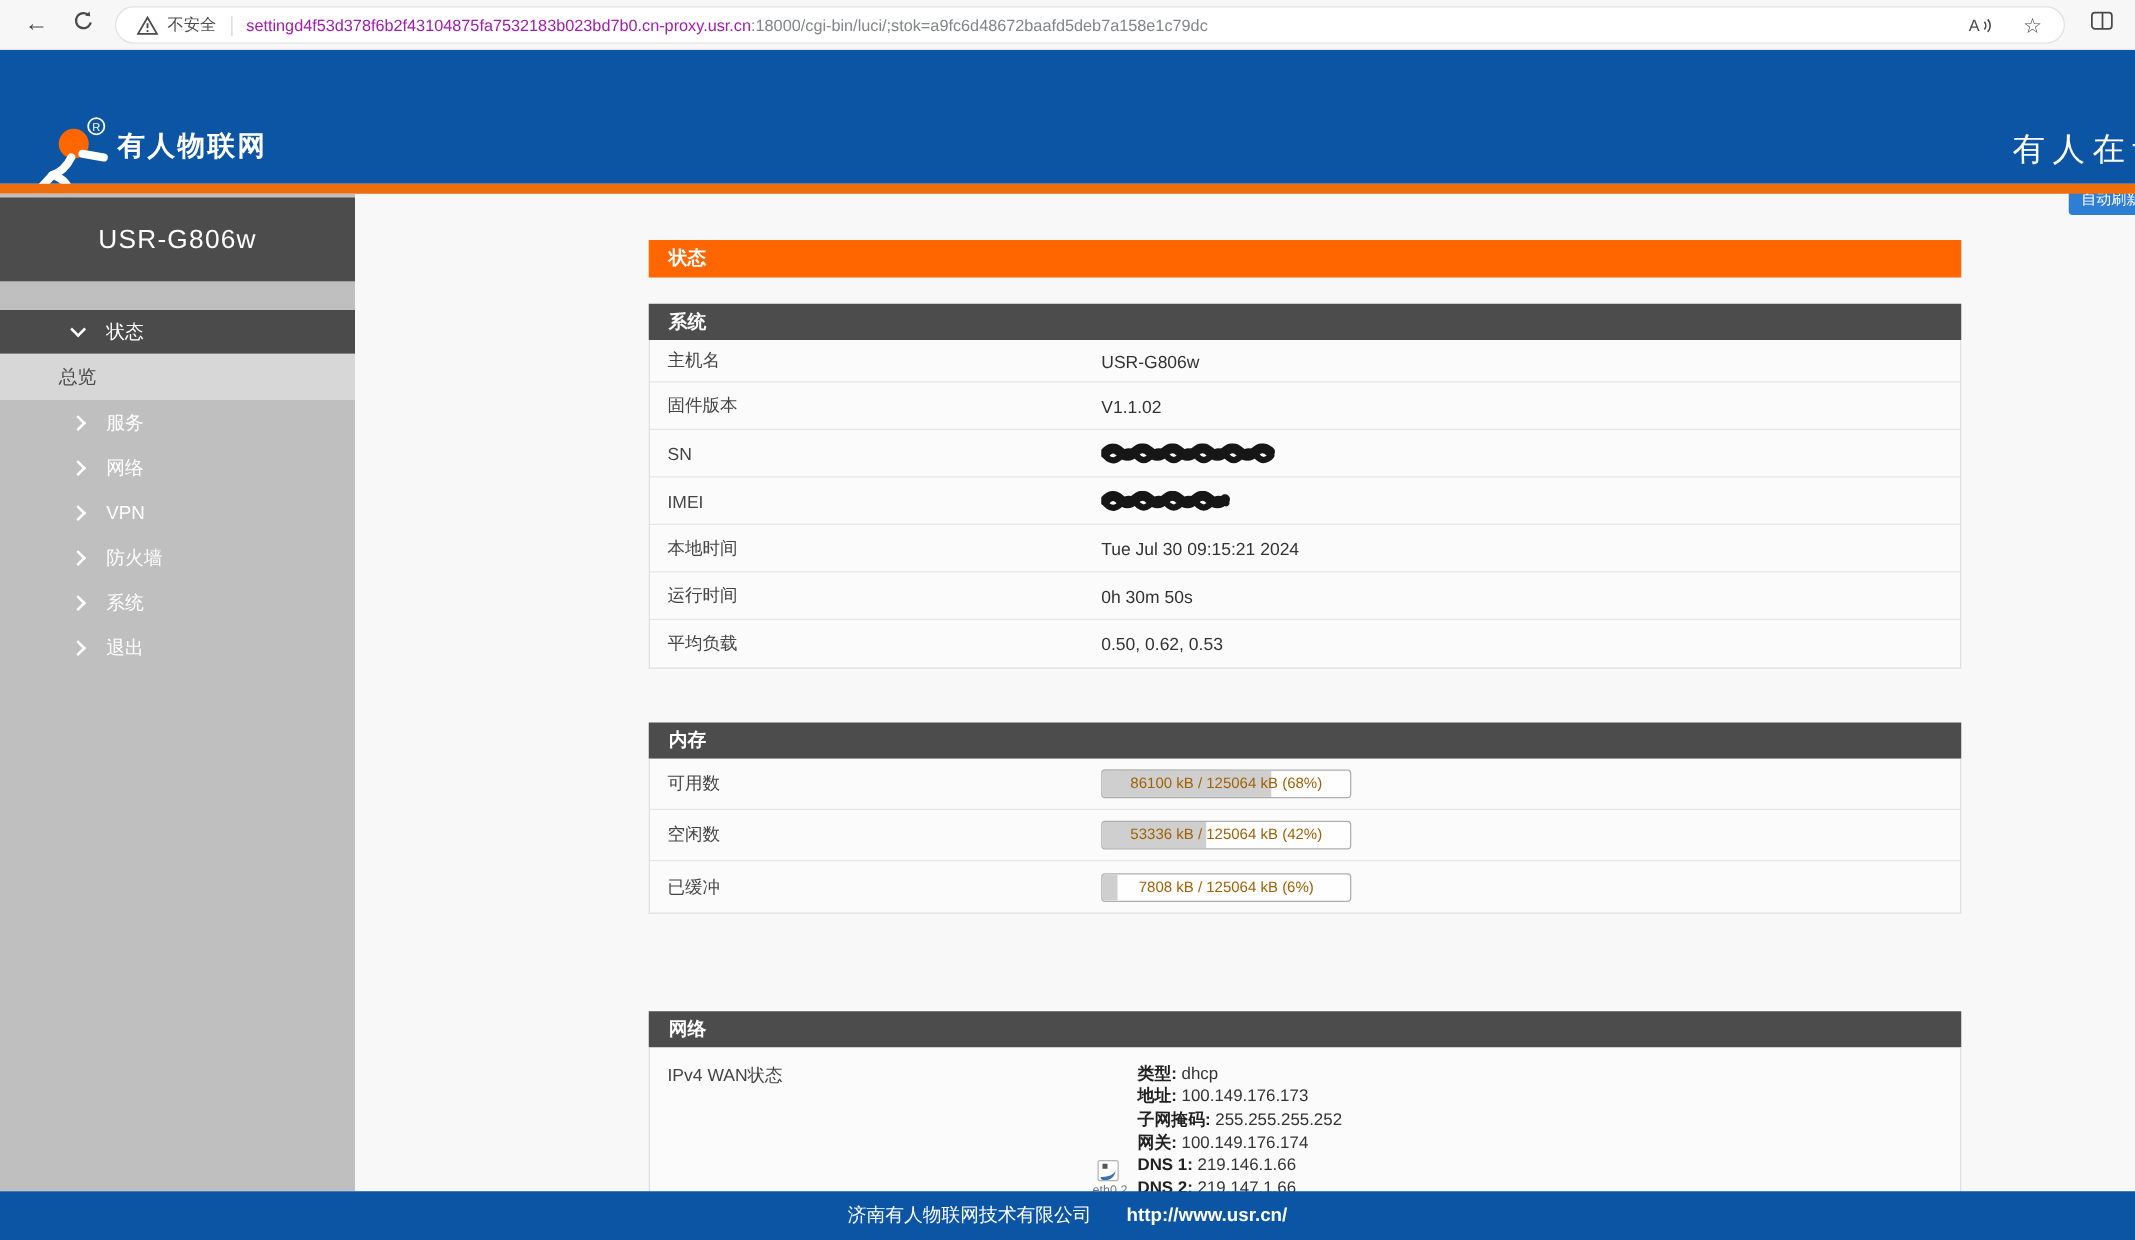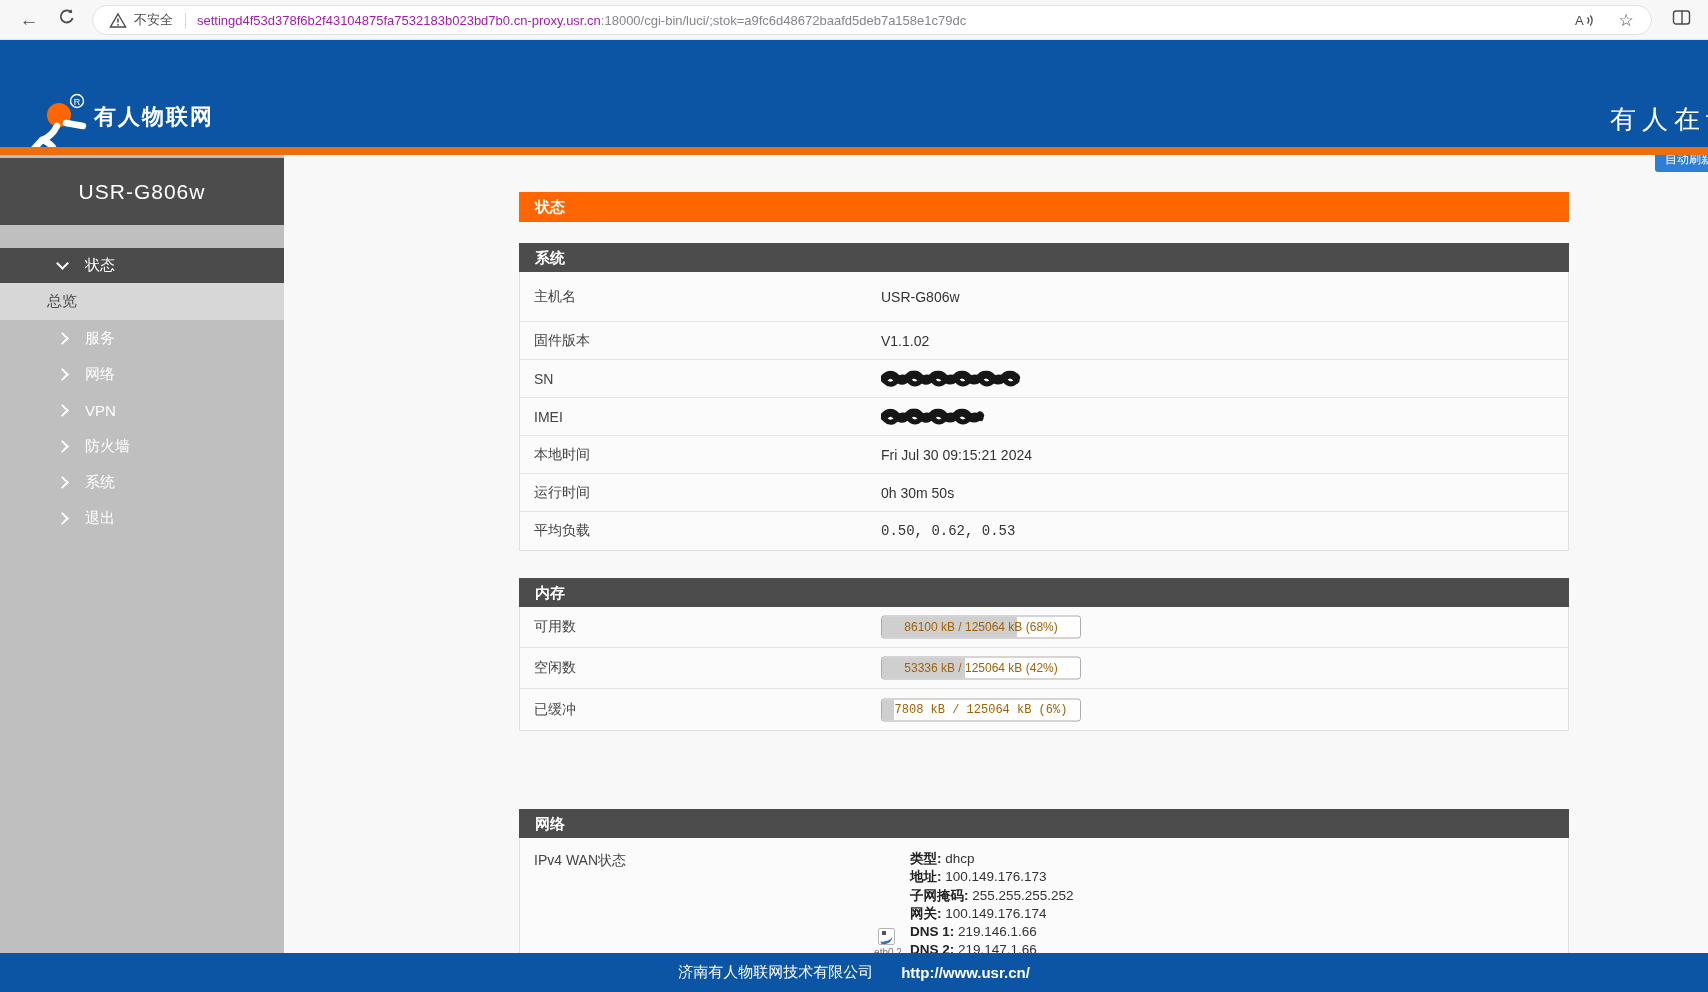--- a/index.html
+++ b/index.html
@@ -62,21 +62,21 @@
   .content { position:absolute; left:519px; top:0; width:1050px; }
   .page-title-bar { position:absolute; left:0; top:192px; width:1050px; height:30px;
                     background:var(--orange,#ff6600); color:#fff; font-weight:bold;
                     font-size:15px; line-height:30px; padding-left:16px; }
   .section-bar { position:absolute; left:0; width:1050px; height:29px;
                  background:var(--dark_bar,#4c4c4c); color:#fff; font-weight:bold;
                  font-size:15px; line-height:29px; padding-left:16px; }
   .tbl { position:absolute; left:0; width:1050px; background:#fbfbfb;
          border:1px solid #e0e0e0; border-top:none; }
   .trow { position:relative; border-bottom:1px solid #e6e6e6; }
-  .trow:last-child { border-bottom:none;font-family:Liberation Mono, monospace; }
+  .trow:last-child { border-bottom:none; }
   .tlabel { position:absolute; left:14px; top:50%; transform:translateY(-50%);
             font-size:14px; color:#444; }
   .tvalue { position:absolute; left:361px; top:50%; transform:translateY(-50%);
             font-size:14px; color:#333; white-space:nowrap; }
   .scribble { display:block; }
 
   .pbar { position:absolute; left:361px; top:50%; transform:translateY(-50%);
           width:200px; height:23px; background:#fefefe; border:1px solid #adadad;
           border-radius:3px; overflow:hidden; }
   .pbar-fill { position:absolute; left:0; top:0; bottom:0; background:#cfcfcf; }
@@ -203,21 +203,21 @@
           <span>退出</span>
         </div>
       </div>
   </div>
 
   <div class="content">
     <div class="page-title-bar">状态</div>
 
     <div class="section-bar" style="top:243px;">系统</div>
     <div class="tbl" style="top:272px;" id="system-table">
-        <div class="trow" style="height: 50px;">
+        <div class="trow" style="height: 34px;">
           <div class="tlabel">主机名</div>
           <div class="tvalue">USR-G806w</div>
         </div>
         <div class="trow" style="height: 38px;">
           <div class="tlabel">固件版本</div>
           <div class="tvalue">V1.1.02</div>
         </div>
         <div class="trow" style="height: 38px;">
           <div class="tlabel">SN</div>
           <div class="tvalue">
@@ -231,21 +231,21 @@
           <div class="tlabel">IMEI</div>
           <div class="tvalue">
             <svg class="scribble" width="112" height="17" viewBox="0 0 112 17">
               <path d="M3,8 Q9,1 15,7 T27,7 T39,7 T51,7 T63,7 T75,7 T87,7 T99,7" fill="none" stroke="#161616" stroke-width="8" stroke-linecap="round"></path>
               <path d="M4,11 Q10,17 16,10 T28,10 T40,10 T52,10 T64,10 T76,10 T88,10 T100,10" fill="none" stroke="#161616" stroke-width="5" stroke-linecap="round"></path>
             </svg>
           </div>
         </div>
         <div class="trow" style="height: 38px;">
           <div class="tlabel">本地时间</div>
-          <div class="tvalue">Fri Jul 30 09:15:21 2024</div>
+          <div class="tvalue">Tue Jul 30 09:15:21 2024</div>
         </div>
         <div class="trow" style="height: 38px;">
           <div class="tlabel">运行时间</div>
           <div class="tvalue">0h 30m 50s</div>
         </div>
         <div class="trow" style="height: 38px;">
           <div class="tlabel">平均负载</div>
           <div class="tvalue">0.50, 0.62, 0.53</div>
         </div>
       </div>

